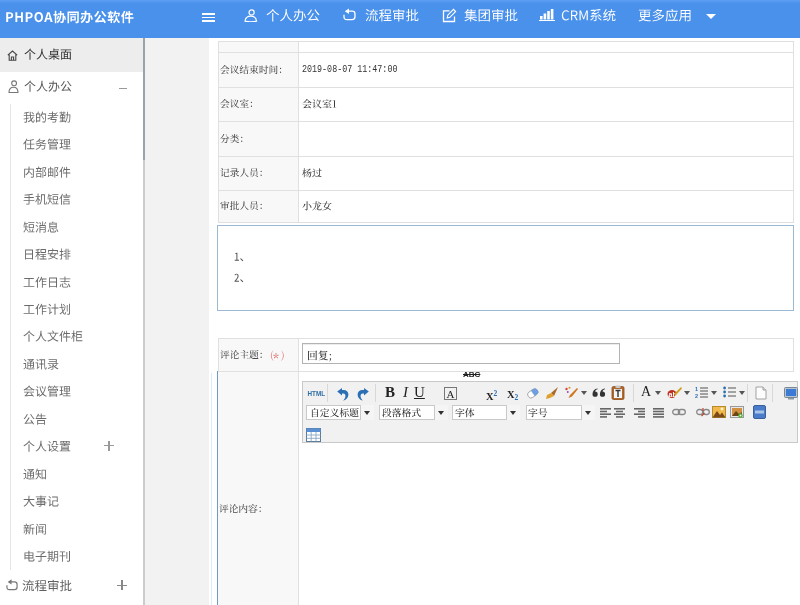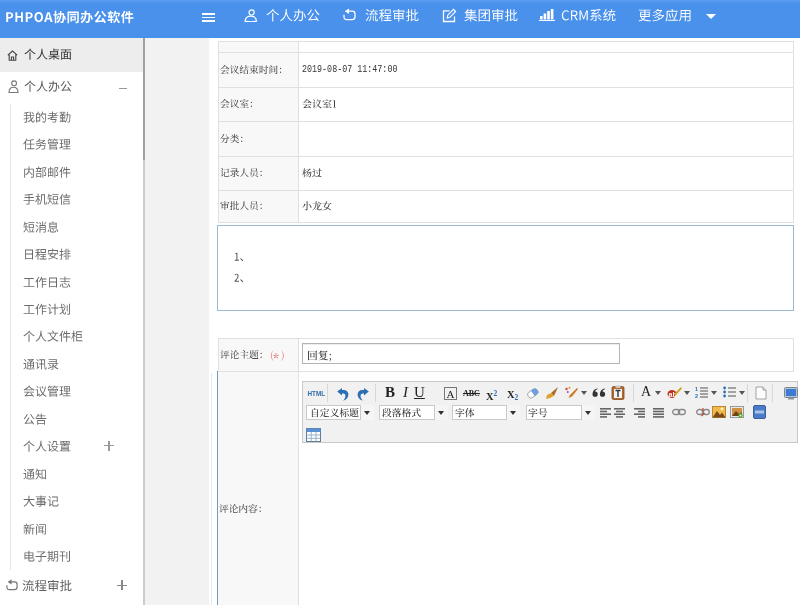--- a/index.html
+++ b/index.html
@@ -107,21 +107,21 @@
 <svg class="abs" style="left:336px;top:386.5px" width="13" height="14" viewBox="0 0 13 14">
     <path d="M1.2 4.6 L6 1 V3 H7.8 A4.6 4.6 0 0 1 12.4 7.6 C12.4 10.4 10.6 12.8 7.2 13.8 C8.9 11.9 9.6 10.2 9.4 8.3 A2.1 2.1 0 0 0 7.3 6.4 H6 V8.4 Z" fill="#2b6fb5"></path>
   </svg>
 <svg class="abs" style="left:357px;top:386.5px" width="13" height="14" viewBox="0 0 13 14">
     <path d="M11.8 4.6 L7 1 V3 H5.2 A4.6 4.6 0 0 0 0.6 7.6 C0.6 10.4 2.4 12.8 5.8 13.8 C4.1 11.9 3.4 10.2 3.6 8.3 A2.1 2.1 0 0 1 5.7 6.4 H7 V8.4 Z" fill="#2b6fb5"></path>
   </svg>
 <div class="abs" style="left:385px;top:384px;font-family:'Liberation Serif',serif;font-size:15px;font-weight:bold;color:#222">B</div>
 <div class="abs" style="left:403px;top:384px;font-family:'Liberation Serif',serif;font-size:15px;font-style:italic;color:#222">I</div>
 <div class="abs" style="left:414px;top:384px;font-family:'Liberation Serif',serif;font-size:15px;color:#222;text-decoration:underline">U</div>
 <div class="abs" style="left:444px;top:386.5px;width:13px;height:13px;border:1px solid #777;font-family:'Liberation Serif',serif;font-size:11px;color:#222;text-align:center;line-height:12px">A</div>
-<div class="abs" style="left:463px;top:389px;font-family:Liberation Serif, serif;font-size:8px;font-weight:bold;color:#222;text-decoration:line-through">ABC</div>
+<div class="abs" style="left:463px;top:370px;font-family:Liberation Sans, sans-serif;font-size:8px;font-weight:bold;color:#222;text-decoration:line-through">ABC</div>
 <div class="abs" style="left:486px;top:389px;font-family:'Liberation Serif',serif;font-size:10.5px;font-weight:bold;color:#222">X<span style="font-size:7.5px;color:#2b6fb5;vertical-align:3.5px">2</span></div>
 <div class="abs" style="left:507px;top:389px;font-family:'Liberation Serif',serif;font-size:10.5px;font-weight:bold;color:#222">X<span style="font-size:7.5px;color:#2b6fb5;vertical-align:-2px">2</span></div>
 <svg class="abs" style="left:526px;top:387px" width="13" height="12" viewBox="0 0 13 12">
     <g transform="rotate(-35 6 6)">
       <rect x="1" y="3.5" width="11" height="6.5" rx="3" fill="#fff" stroke="#999" stroke-width="0.8"></rect>
       <path d="M6.5 3.5 H9 A3.2 3.2 0 0 1 9 10 H6.5 Z" fill="#6f9fdf"></path>
     </g>
   </svg>
 <svg class="abs" style="left:545px;top:386px" width="14" height="14" viewBox="0 0 14 14">
     <path d="M13 1 L6 7 L9 10 L13 1" fill="#a86a2c"></path>

